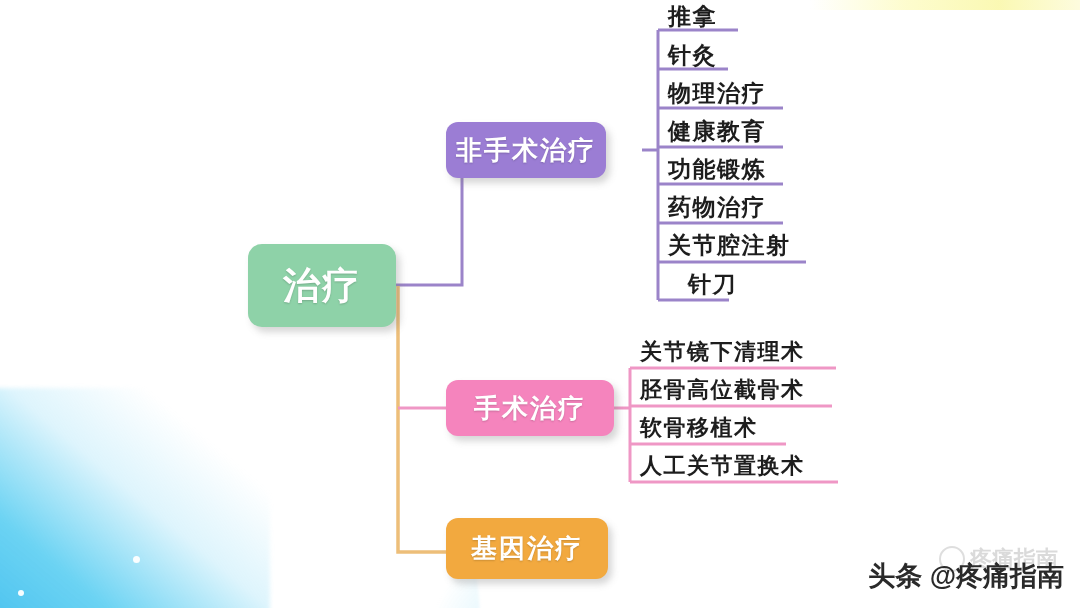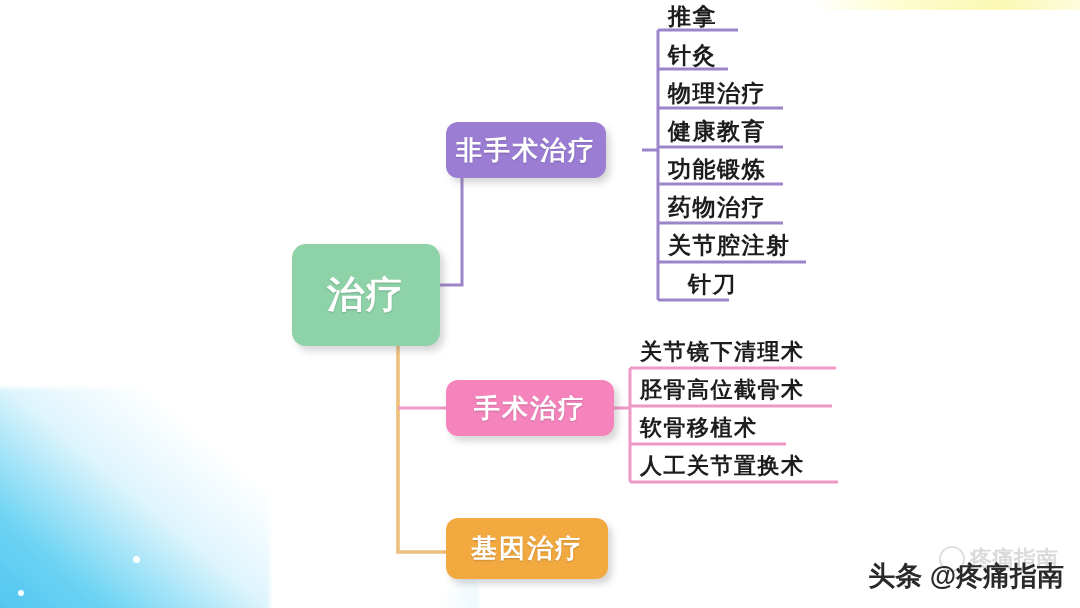--- a/index.html
+++ b/index.html
@@ -129,25 +129,24 @@
     color: #ffffff;
     font-weight: bold;
     letter-spacing: 2px;
     text-shadow: 0 1px 2px rgba(0,0,0,0.18);
     box-shadow: 4px 5px 7px rgba(120,120,120,0.30);
     box-sizing: border-box;
     z-index: 5;
   }
   #node-root {
     left: 248px; top: 244px;
-    width: 148px; height: 102px;
+    width: 148px; height: 83px;
     background: #8ed2a8;
     font-size: 37px;
     border-radius: 14px;
-    margin-left: 44px;
   }
   #node-nonsurgical {
     left: 446px; top: 122px;
     width: 160px; height: 56px;
     background: #9b7dd4;
     font-size: 26px;
   }
   #node-surgical {
     left: 446px; top: 380px;
     width: 168px; height: 56px;

